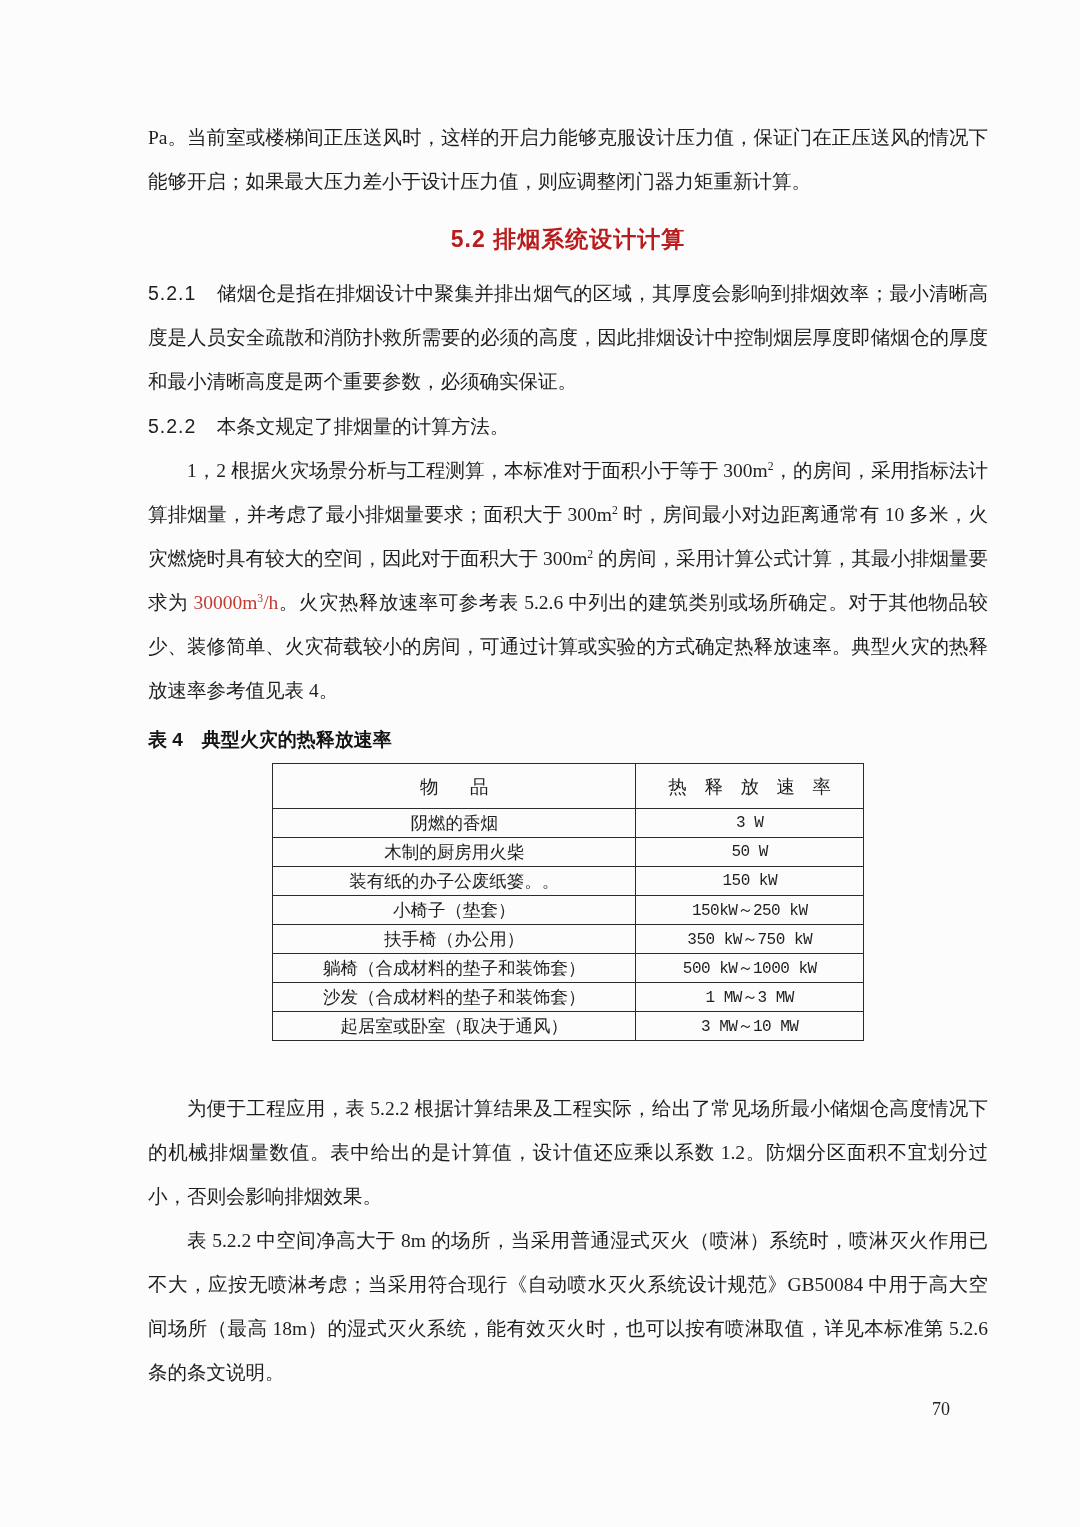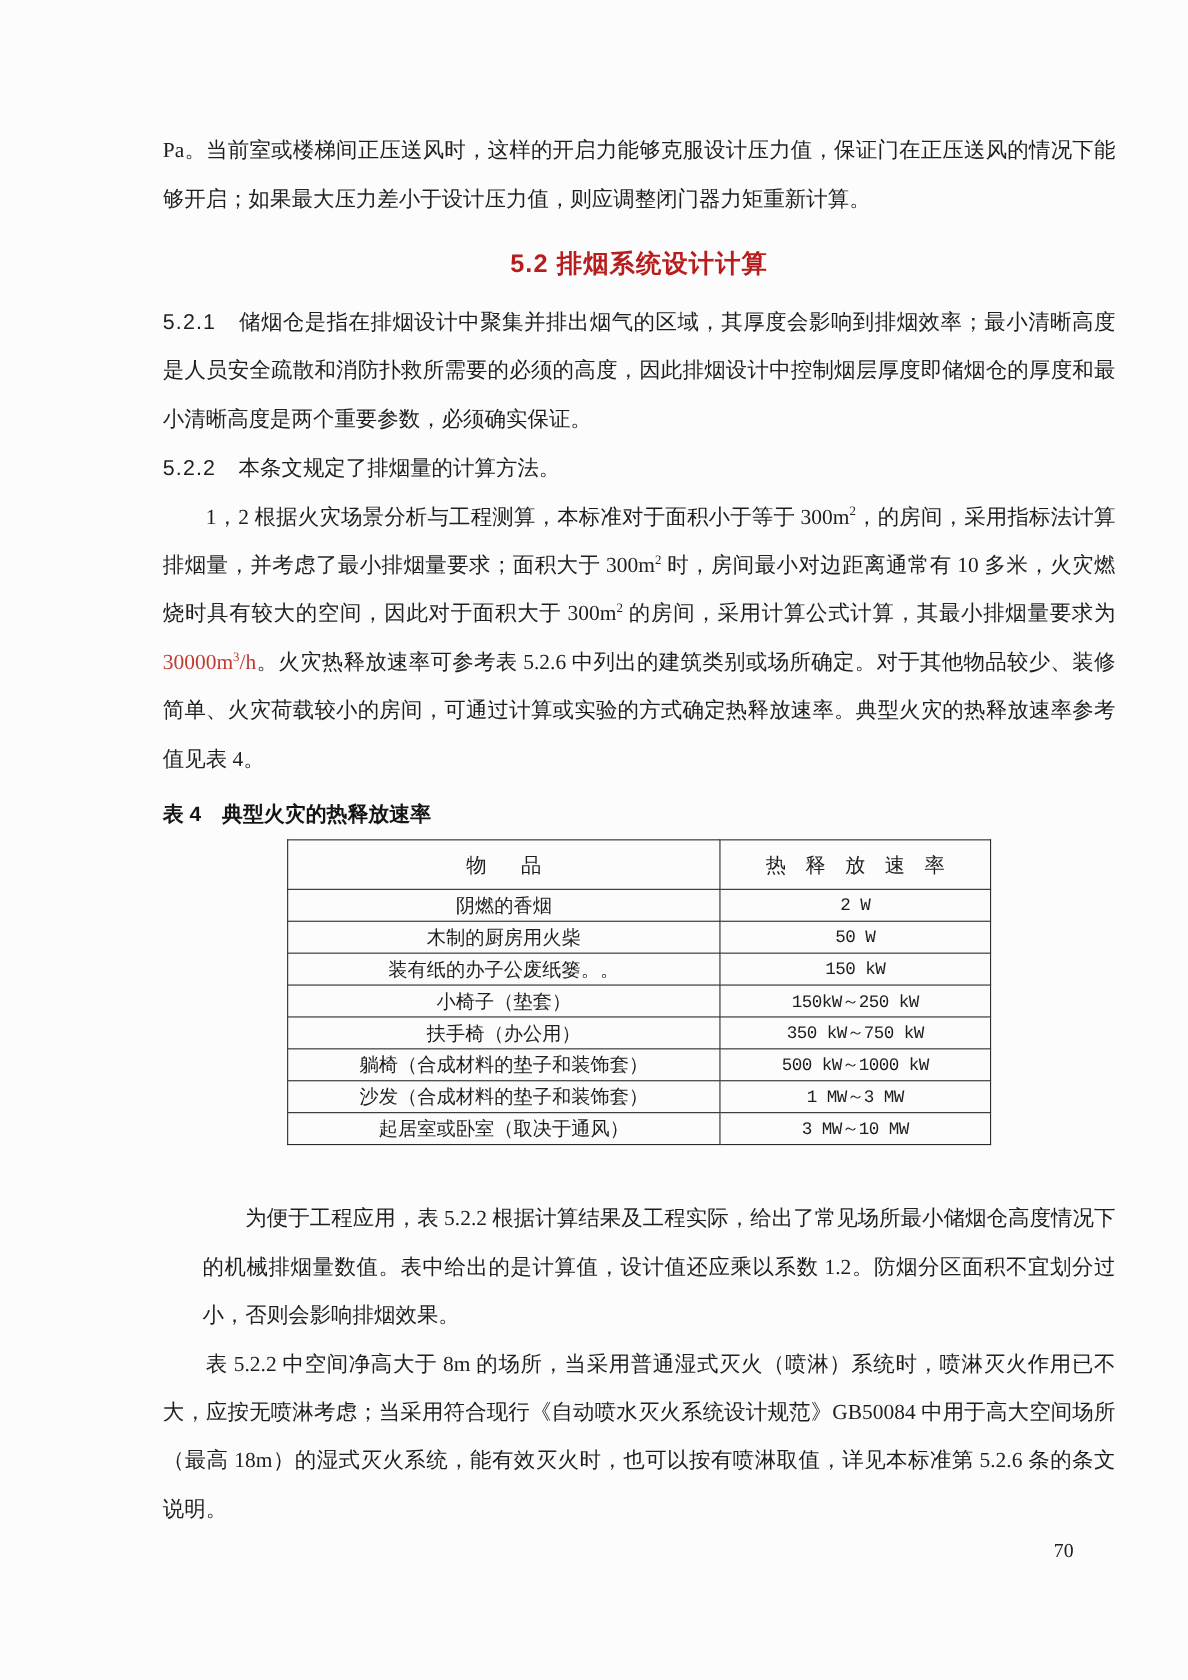--- a/index.html
+++ b/index.html
@@ -6,21 +6,21 @@
   body {
     width: 1080px; height: 1527px;
     background: #fcfcfc;
     font-family: "Liberation Serif", "DejaVu Serif", serif;
     color: #1e1e1e;
     overflow: hidden;
   }
   .page {
     box-sizing: border-box;
     width: 1080px; height: 1527px;
-    padding: 116px 66px 0 148px;
+    padding: 116px 92px 0 148px;
   }
   .para {
     margin: 0;
     font-size: 19.5px;
     line-height: 44px;
     text-align: justify;
   }
   .indent { text-indent: 2em; }
   .clause-num {
     font-family: "Liberation Sans", "DejaVu Sans", sans-serif;
@@ -40,21 +40,21 @@
   .table-caption {
     margin: 14px 0 10px 0;
     font-family: "Liberation Sans", "DejaVu Sans", sans-serif;
     font-weight: bold;
     font-size: 19px;
     color: #151515;
   }
   table.hr-table {
     border-collapse: collapse;
     margin: 0 auto;
-    width: 640px;
+    width: 592px;
     table-layout: fixed;
   }
   table.hr-table th, table.hr-table td {
     border: 1.4px solid #2b2b2b;
     text-align: center;
     vertical-align: middle;
     padding: 0 4px;
   }
   table.hr-table th {
     height: 44px;
@@ -63,21 +63,21 @@
     letter-spacing: 0.35em;
     text-indent: 0.35em;
   }
   table.hr-table td { height: 28px; }
   td.cell-item { font-size: 17.5px; }
   td.cell-val {
     font-family: "Liberation Mono", "DejaVu Sans Mono", monospace;
     font-size: 16px;
     letter-spacing: -0.5px;
   }
-  .after-table { margin-top: 46px; margin-left: 36px; }
+  .after-table { margin-top: 46px; }
   .sup { font-size: 0.6em; vertical-align: super; line-height: 0; }
   .red { color: var(--accent-red, #c23b32); }
   .page-number {
     margin-top: 4px;
     text-align: right;
     padding-right: 38px;
     font-size: 18px;
   }
 </style>
 </head>
@@ -108,21 +108,21 @@
     </colgroup>
     <thead>
       <tr id="table-head-row">
           <th>物　品</th>
           <th>热 释 放 速 率</th>
         </tr>
     </thead>
     <tbody id="table-body">
         <tr>
           <td class="cell-item">阴燃的香烟</td>
-          <td class="cell-val">2 W</td>
+          <td class="cell-val">3 W</td>
         </tr>
         <tr>
           <td class="cell-item">木制的厨房用火柴</td>
           <td class="cell-val">50 W</td>
         </tr>
         <tr>
           <td class="cell-item">装有纸的办子公废纸篓。。</td>
           <td class="cell-val">150 kW</td>
         </tr>
         <tr>

